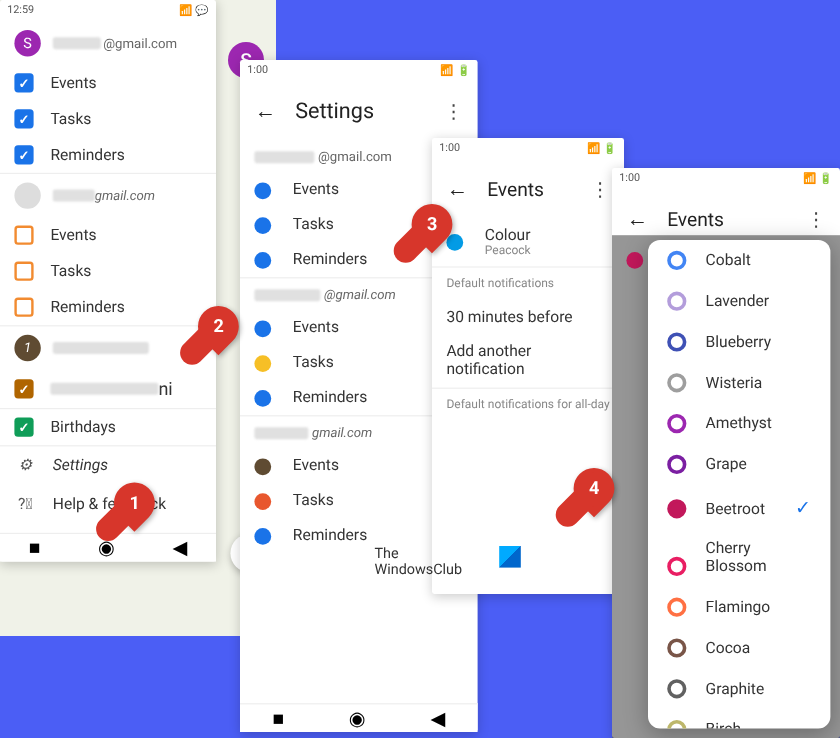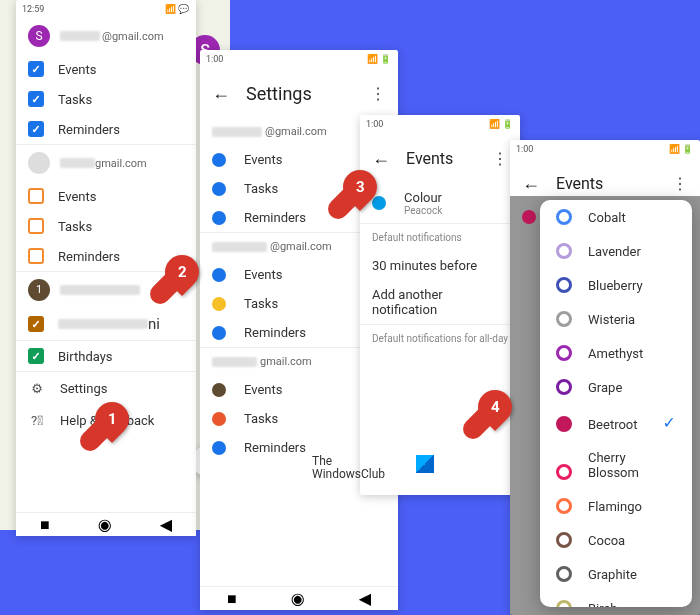--- a/index.html
+++ b/index.html
@@ -5,21 +5,21 @@
   * { box-sizing: border-box; margin: 0; padding: 0; font-family: Roboto, Arial, sans-serif; }
   body { background: #4b5ef5; width: 700px; height: 615px; position: relative; overflow: hidden; }
   .phone { position: absolute; background: #fff; box-shadow: 0 2px 10px rgba(0,0,0,.2); border-radius: 2px; }
   .status-bar { height: 18px; font-size: 9px; color: #555; display: flex; align-items: center; padding: 0 6px; justify-content: space-between; }
   .status-right { display:flex; gap:3px; align-items:center;}
   .row { display: flex; align-items: center; padding: 7px 12px; font-size: 13px; color: #333; }
   .chk { width: 16px; height: 16px; border-radius: 3px; margin-right: 14px; display:flex; align-items:center; justify-content:center; flex-shrink:0;}
   .chk.checked::after { content:"✓"; color:#fff; font-size:11px; font-weight:bold;}
   .avatar { width: 22px; height: 22px; border-radius: 50%; margin-right: 10px; flex-shrink:0;}
   .blur { background:#e0e0e0; filter:blur(1px); border-radius:2px; display:inline-block;}
-  .sep { border-top:1px solid #eee; }
+  .sep { border-top:1px solid #eee;font-style:italic; }
   .icon { width:18px; height:18px; margin-right:14px; display:flex; align-items:center; justify-content:center; color:#555; flex-shrink:0;}
   .header { display:flex; align-items:center; padding:14px 12px; font-size:18px; color:#222;}
   .back { font-size:18px; margin-right:16px; cursor:pointer;}
   .dots { margin-left:auto; font-size:16px; color:#444;}
   .dot { width:14px; height:14px; border-radius:50%; margin-right:18px; flex-shrink:0;}
   .circ { width:16px; height:16px; border-radius:50%; border:3px solid; margin-right:16px; flex-shrink:0;}
   .step { position:absolute; width:34px; height:34px; background:#d7362b; border-radius:50% 50% 50% 0; transform:rotate(-45deg); display:flex; align-items:center; justify-content:center; color:#fff; font-weight:bold; font-size:15px; box-shadow:0 2px 4px rgba(0,0,0,.3); z-index:50;}
   .step span{transform:rotate(45deg);}
   .step::before{content:"";position:absolute;width:50px;height:20px;background:#d7362b;border-radius:10px 0 0 10px;left:-24px;top:7px;z-index:-1;}
   .nav-bar{position:absolute;bottom:0;left:0;right:0;height:24px;display:flex;justify-content:space-around;align-items:center;background:#fff;border-top:1px solid #eee;}
@@ -33,21 +33,21 @@
   .bg-s{position:absolute;width:30px;height:30px;border-radius:50%;background:#9c27b0;color:#fff;display:flex;align-items:center;justify-content:center;font-size:16px;font-weight:500;}
   .fab{position:absolute;width:32px;height:32px;background:#fff;border-radius:50%;box-shadow:0 2px 6px rgba(0,0,0,.25);display:flex;align-items:center;justify-content:center;font-size:20px;color:#666;}
 </style>
 </head>
 <body>
 
 <div class="bg-strip"></div>
 <div class="bg-s" style="left:190px;top:35px">S</div>
 <div class="fab" style="left:192px;top:445px">+</div>
 
-<div class="phone" style="left:16px;top:0;width:180px;height:536px">
+<div class="phone" style="left:0;top:0;width:180px;height:468px">
   <div class="status-bar">
       <span>12:59</span>
       <span class="status-right">📶 💬</span>
     </div>
   <div class="row">
     <div class="avatar" style="background:#9c27b0;color:#fff;text-align:center;line-height:22px;font-size:12px">S</div>
     <span class="blur" style="width:40px;height:10px"></span>
     <span style="font-size:11px;color:#666;margin-left:2px">@gmail.com</span>
   </div>
   <div id="p1-items1">

